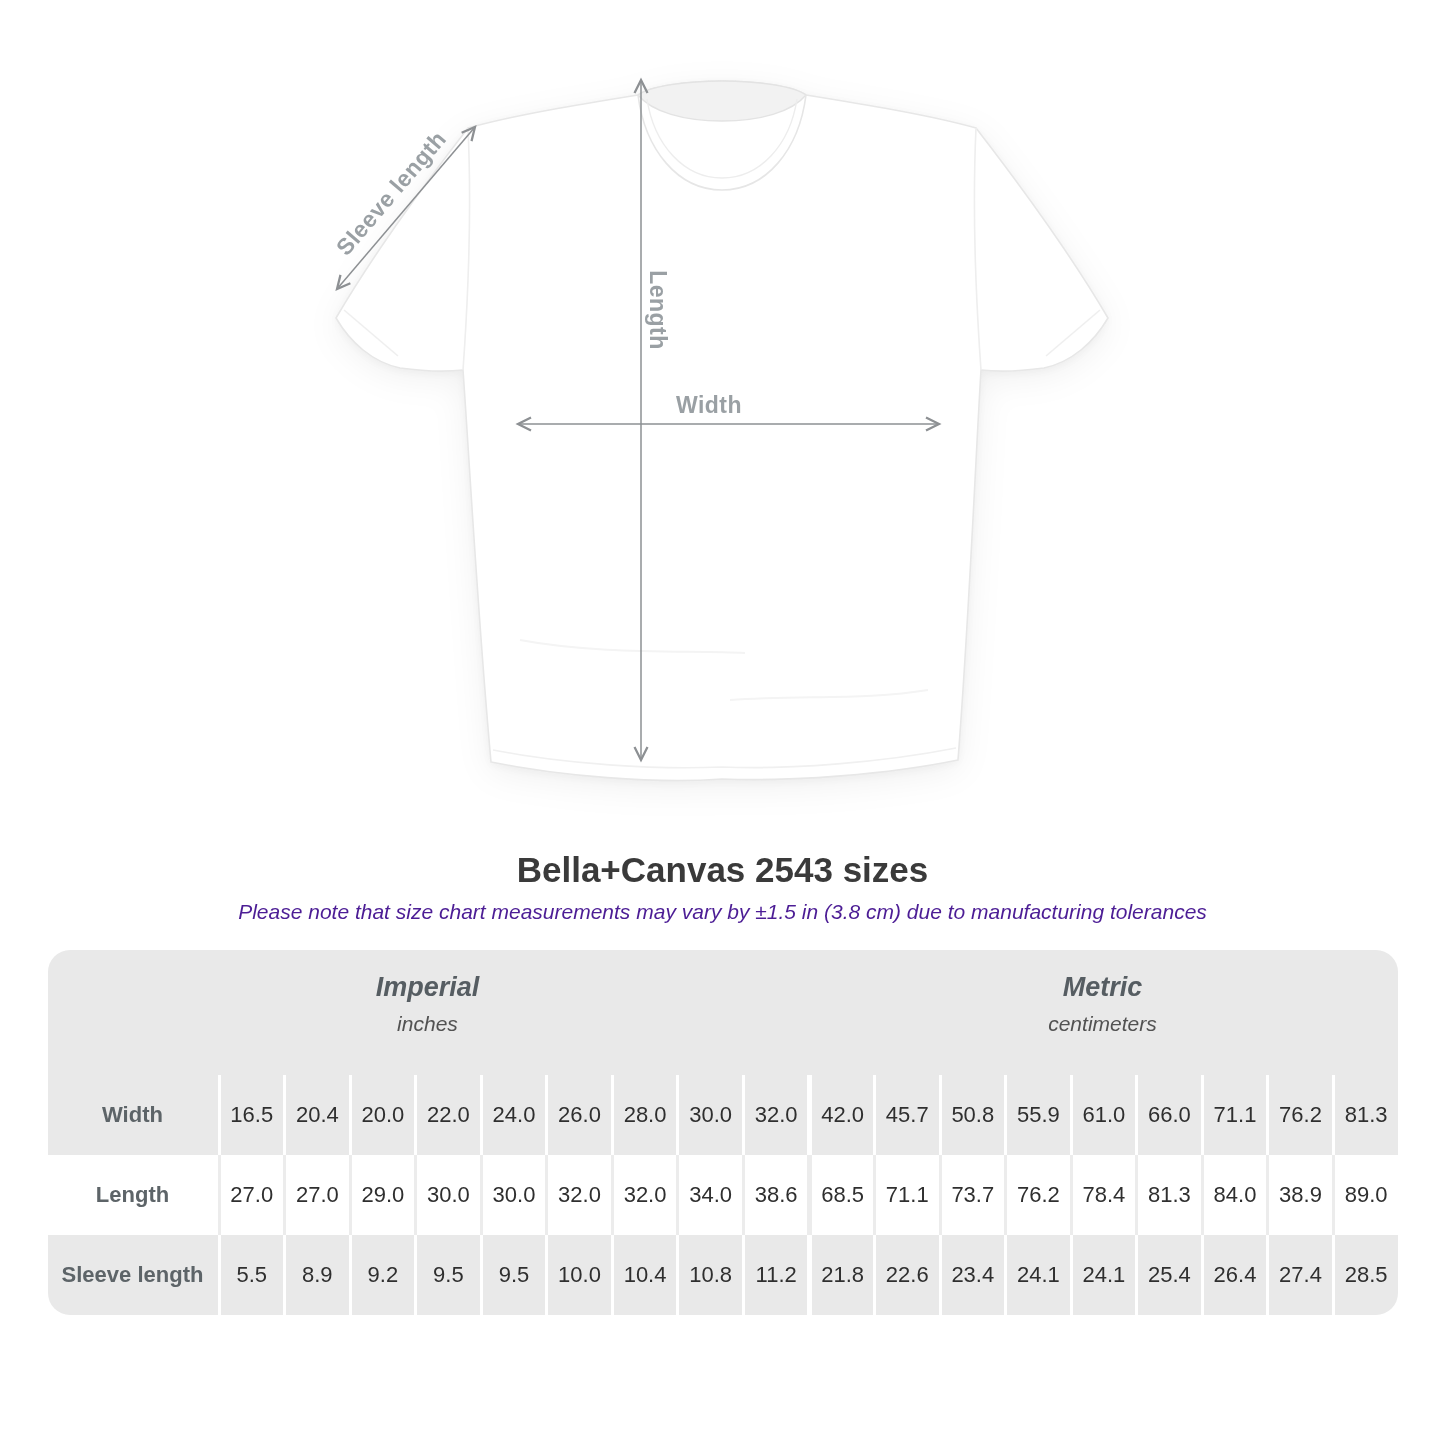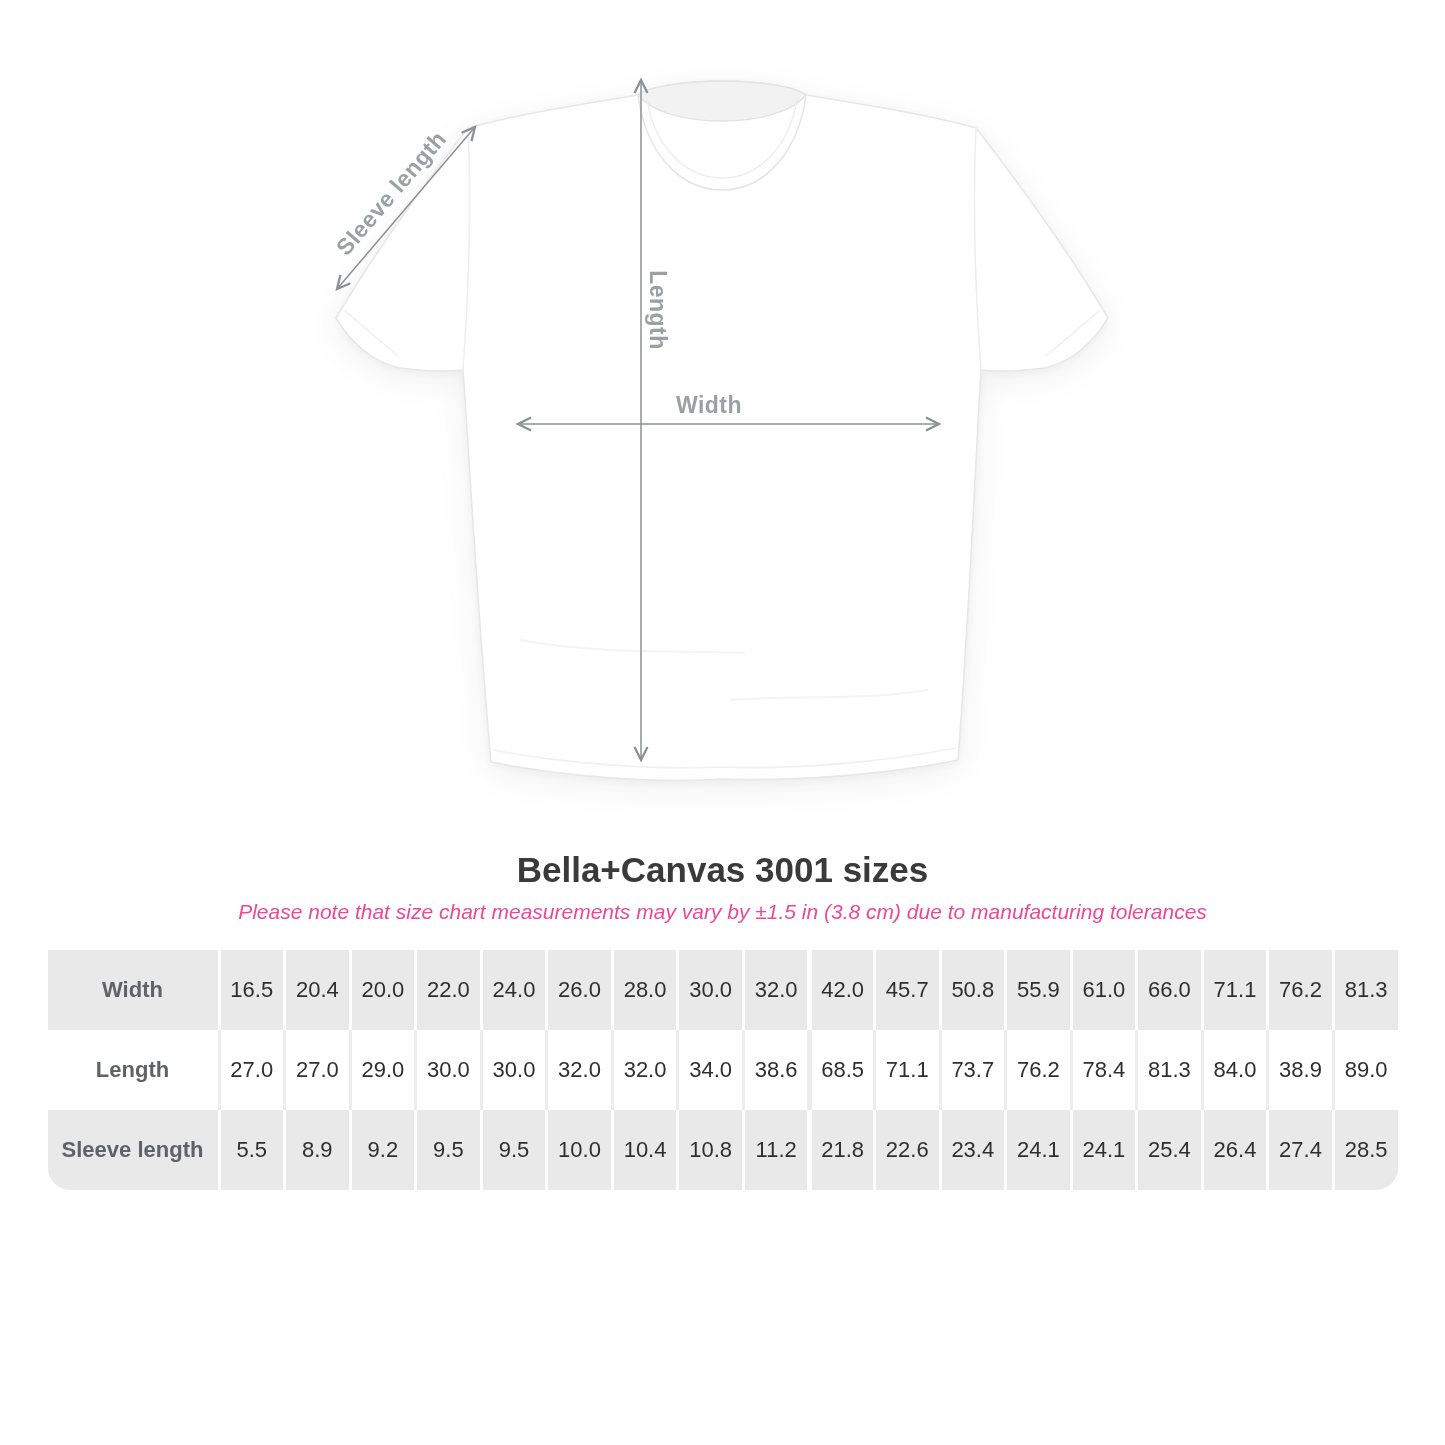--- a/index.html
+++ b/index.html
@@ -15,21 +15,21 @@
     fill:#9aa0a4;font-family:"Liberation Sans",sans-serif;
     font-size:23px;font-weight:bold;letter-spacing:.5px;
   }
   
   .chart-title{
     margin:22px 0 0 0;text-align:center;
     font-size:35px;font-weight:bold;color:#3a3a3a;line-height:1.15;
   }
   .chart-subtitle{
     margin:10px 0 0 0;text-align:center;
-    font-size:21px;font-style:italic;color:#ec4899;
+    font-size:21px;font-style:italic;color:#4c1d95;
   }
   
   table.size-chart{
     width:1350px;margin:26px auto 0 auto;
     border-collapse:separate;border-spacing:0;table-layout:fixed;
   }
   col.c-size{width:170px;}
   th,td{padding:0;text-align:center;vertical-align:middle;font-family:"Liberation Sans",sans-serif;}
   
   tr.group-row th{
@@ -113,21 +113,21 @@
         <line x1="518" y1="424" x2="939" y2="424" marker-start="url(#ah)" marker-end="url(#ah)"></line>
         <line x1="337" y1="289" x2="475" y2="127" marker-start="url(#ah)" marker-end="url(#ah)"></line>
       </g>
 
       <text class="fig-label" x="391" y="193" text-anchor="middle" dy=".35em" transform="rotate(-49.5 391 193)">Sleeve length</text>
       <text class="fig-label" x="658" y="310" text-anchor="middle" dy=".35em" transform="rotate(90 658 310)">Length</text>
       <text class="fig-label" x="709" y="413" text-anchor="middle">Width</text>
     </svg>
   </div>
 
-  <h1 class="chart-title">Bella+Canvas 3001 sizes</h1>
+  <h1 class="chart-title">Bella+Canvas 2543 sizes</h1>
   <p class="chart-subtitle">Please note that size chart measurements may vary by ±1.5 in (3.8 cm) due to manufacturing tolerances</p>
 
   <table class="size-chart">
     <colgroup id="cols">
         <col class="c-size">
         <col>
         <col>
         <col>
         <col>
         <col>
@@ -139,20 +139,34 @@
         <col>
         <col>
         <col>
         <col>
         <col>
         <col>
         <col>
         <col>
       </colgroup>
     <thead>
+      <tr class="group-row">
+        <th colspan="10" class="group-imperial">
+          <div class="g-inner">
+            <div class="g-label">Imperial</div>
+            <div class="g-unit">inches</div>
+          </div>
+        </th>
+        <th colspan="9" class="group-metric">
+          <div class="g-inner">
+            <div class="g-label">Metric</div>
+            <div class="g-unit">centimeters</div>
+          </div>
+        </th>
+      </tr>
     </thead>
     <tbody id="table-body">
         <tr class="r-shade">
           <th class="row-label">Width</th>
           <td class="val">16.5</td>
           <td class="val">20.4</td>
           <td class="val">20.0</td>
           <td class="val">22.0</td>
           <td class="val">24.0</td>
           <td class="val">26.0</td>

